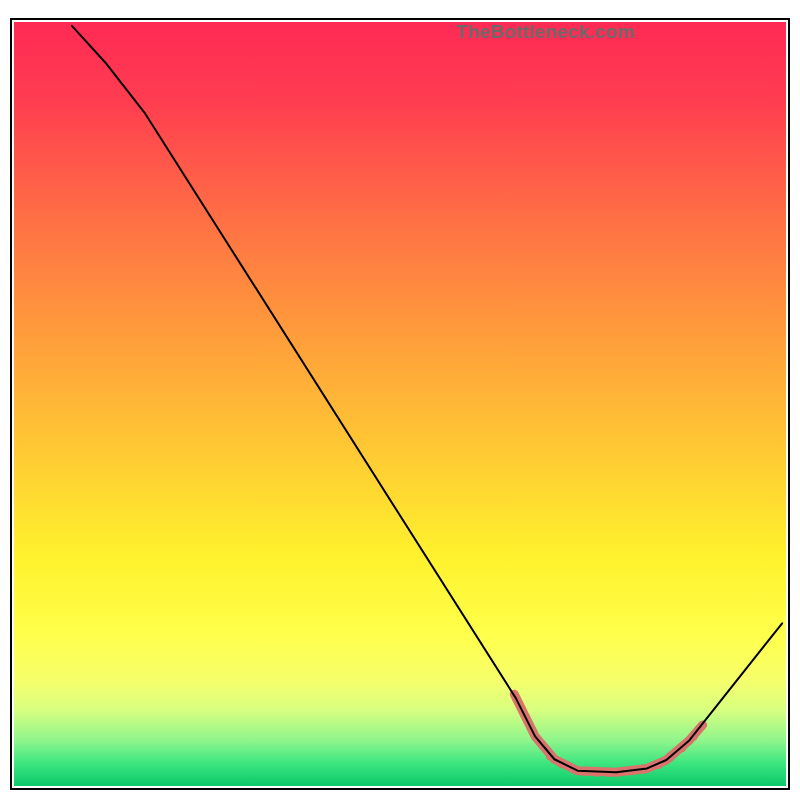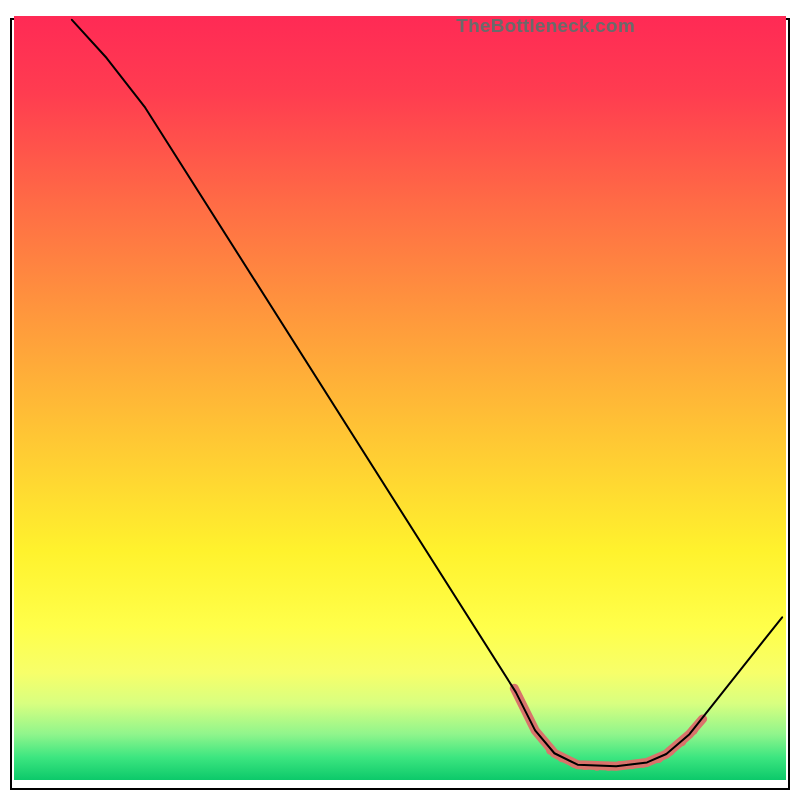--- a/index.html
+++ b/index.html
@@ -1,18 +1,18 @@
 <!DOCTYPE html>
 <html><head>
 <meta charset="utf-8">
 <style>
   * { margin: 0; padding: 0; box-sizing: border-box; }
   body { width: 800px; height: 800px; background: #fff; position: relative; font-family: Arial, sans-serif; }
   .outer-box { position: absolute; left: 10px; top: 18px; width: 780px; height: 772px; border: 2.5px solid #000; }
-  .plot-area { position: absolute; left: 14px; top: 16px; width: 624px; height: 764px; }
+  .plot-area { position: absolute; left: 14px; top: 22px; width: 624px; height: 764px; }
   .watermark { position: absolute; top: -1px; right: 3px; font-size: 19px; font-weight: bold; color: #6a6a6a; letter-spacing: 0.2px; }
   svg { display: block; }
 </style>
 </head>
 <body>
 
 <div class="outer-box"></div>
 
 <div class="plot-area">
   <div class="watermark">TheBottleneck.com</div>

